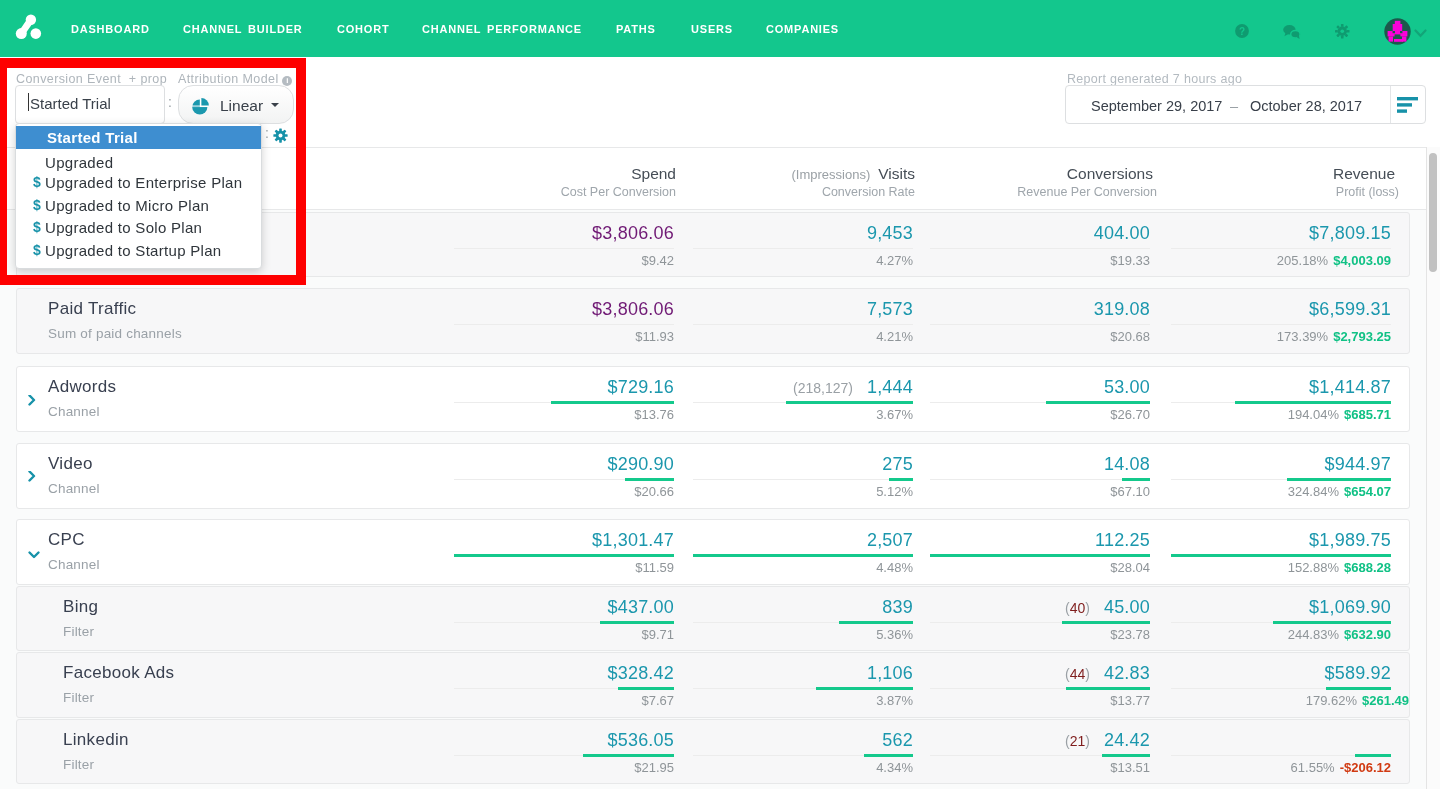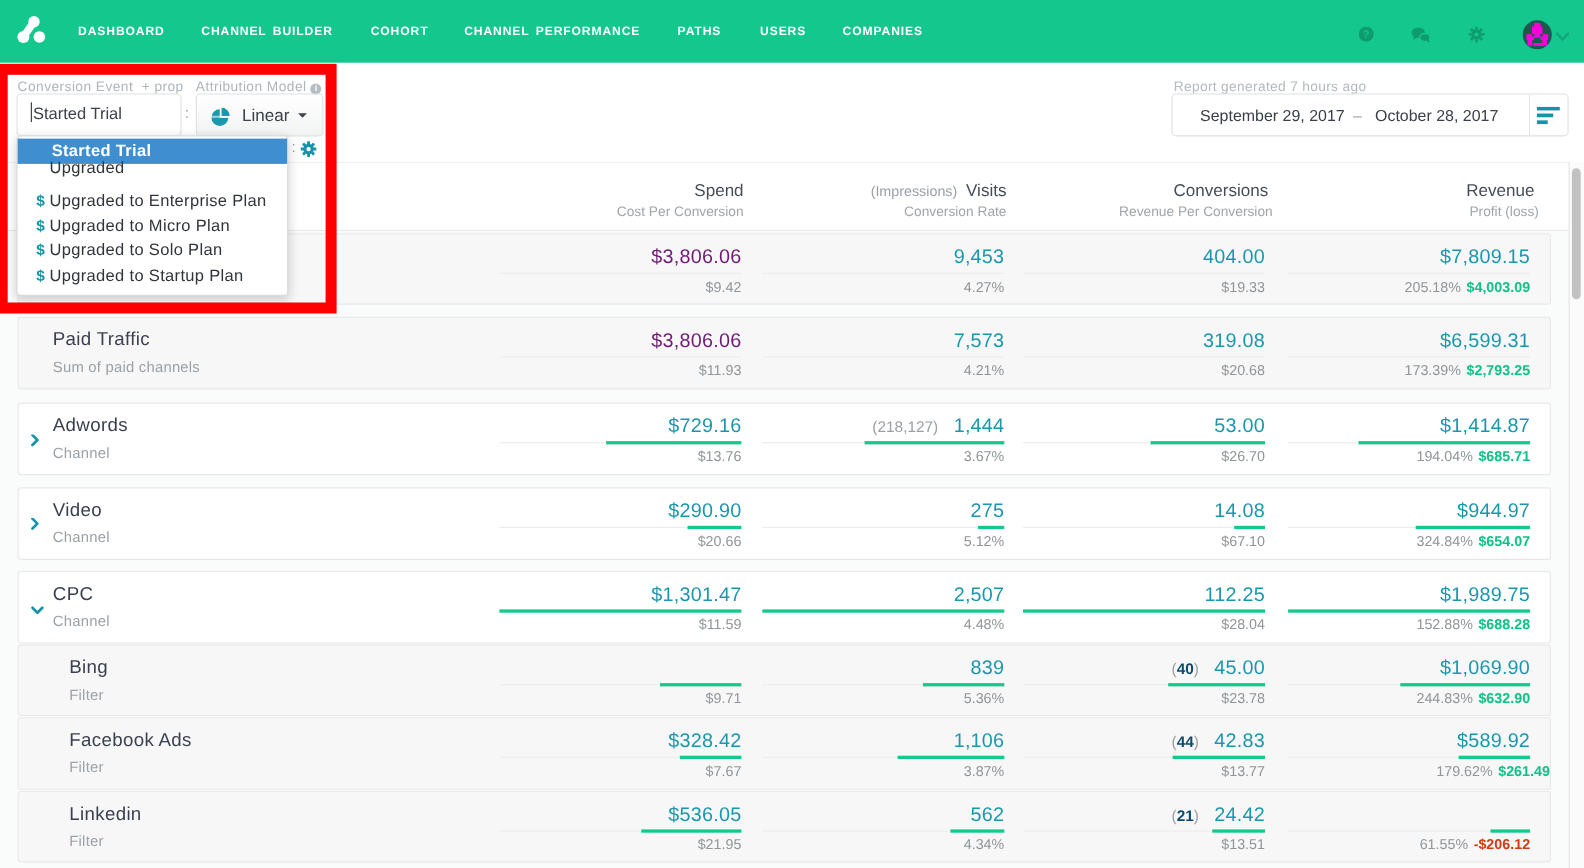--- a/index.html
+++ b/index.html
@@ -58,21 +58,21 @@
 .card { position:absolute; left:16px; width:1394px; border:1px solid #e7e8e9; background:#fff; border-radius:3px; }
 .gcard { background:#f7f7f8; }
 .title { position:absolute; left:31px; top:10px; font-size:17px; color:#394050; letter-spacing:.3px; }
 .subtitle { position:absolute; left:31px; top:37px; font-size:13.5px; color:#9aa1a7; letter-spacing:.2px; }
 .find .title { left:46px; }
 .find .subtitle { left:46px; }
 .mv { position:absolute; top:10px; width:220px; height:26px; font-size:18px; color:#1b97ad;
   display:flex; align-items:baseline; justify-content:flex-end; letter-spacing:.2px; }
 .mv.dark { color:#701a75; }
 .pre { font-size:14px; color:#9aa0a5; margin-right:14px; letter-spacing:0; }
-.pre b { color:#0c4a6e; font-weight:bold; }
+.pre b { color:#7f1d1d; font-weight:normal; }
 .dl { position:absolute; top:35px; width:220px; height:1px; background:#ececec; }
 .bar { position:absolute; top:34px; height:3px; background:#14c98c; }
 .sv { position:absolute; top:40px; width:220px; font-size:13px; color:#8f9599; text-align:right;
   white-space:nowrap; }
 .sv b.g { color:#10c185; margin-left:5px; }
 .sv b.r { color:#d13a12; margin-left:5px; } 
 .chev { position:absolute; left:10px; top:27.5px; }
 
 
 #strack { position:absolute; left:1426px; top:147px; width:14px; height:642px; background:#fbfbfb;
@@ -195,20 +195,21 @@
         <div class="dl" style="left:1154px;"></div>
         <div class="bar" style="left:1154px;width:220px;"></div>
         <div class="mv" style="left:1154px;">$1,989.75</div>
         <div class="sv" style="left:1154px;">152.88%<b class="g">$688.28</b></div>
       </div>
       <div class="card gcard find" style="top:586px;height:65px;">
         <div class="title">Bing</div>
         <div class="subtitle">Filter</div>
         <div class="dl" style="left:437px;"></div>
         <div class="bar" style="left:583px;width:74px;"></div>
+        <div class="mv" style="left:437px;">$437.00</div>
         <div class="sv" style="left:437px;">$9.71</div>
         <div class="dl" style="left:676px;"></div>
         <div class="bar" style="left:822px;width:74px;"></div>
         <div class="mv" style="left:676px;">839</div>
         <div class="sv" style="left:676px;">5.36%</div>
         <div class="dl" style="left:913px;"></div>
         <div class="bar" style="left:1045px;width:88px;"></div>
         <div class="mv" style="left:913px;"><span class="pre">(<b>40</b>)</span>45.00</div>
         <div class="sv" style="left:913px;">$23.78</div>
         <div class="dl" style="left:1154px;"></div>
@@ -260,21 +261,21 @@
   <div id="strack"></div>
   <div id="sthumb"></div>
 
   <div id="toolbar">
     <div class="lbl" style="left:16px;top:15px;">Conversion Event&nbsp;&nbsp;+ prop</div>
     <div class="lbl" style="left:178px;top:15px;">Attribution Model <span style="display:inline-block;width:10px;height:10px;border-radius:50%;background:#b5bcc2;color:#fff;font-size:8px;line-height:10px;text-align:center;font-weight:bold;">i</span></div>
     <div class="box" id="evinput"></div>
     <div id="evtext">Started Trial</div>
     <div id="caret"></div>
     <div id="colon1">:</div>
-    <div class="box" id="modelbox" style="background:linear-gradient(#fff,#f2f3f3);">
+    <div class="box" id="modelbox" style="background:linear-gradient(#fff,#f2f3f3);border-radius:15px;">
       <svg width="17" height="17" style="position:absolute;left:13px;top:12px;" viewBox="0 0 17 17">
         <circle cx="7.8" cy="9" r="7.6" fill="#1b98ae"></circle>
         <path d="M7.8 9 L7.8 0.8 A8.2 8.2 0 0 1 16.4 9 Z" fill="#fff"></path>
         <rect x="0" y="7.2" width="15" height="1.9" fill="#fff" opacity="0.55"></rect>
         <path d="M9.4 7.4 L9.4 0 A7.4 7.4 0 0 1 16.8 7.4 Z" fill="#1b98ae"></path>
       </svg>
       <div id="modeltext">Linear</div>
       <div id="mcaret"></div>
     </div>
     <div id="colon2">:</div>
@@ -306,21 +307,21 @@
       <rect x="0" y="0" width="21" height="3.4" fill="#1792a9"></rect>
       <rect x="0" y="6.2" width="15" height="3.4" fill="#1792a9"></rect>
       <rect x="0" y="12.4" width="10" height="3.4" fill="#1792a9"></rect>
     </svg>
   </div>
 
   <div id="dropdown">
     <div class="ditem" id="d1">
         <span class="tx">Started Trial</span>
       </div>
-    <div class="ditem" style="top:17px;">
+    <div class="ditem" style="top:27px;">
         <span class="tx">Upgraded</span>
       </div>
     <div class="ditem" style="top:47px;">
         <span class="ds">$</span>
         <span class="tx">Upgraded to Enterprise Plan</span>
       </div>
     <div class="ditem" style="top:70px;">
         <span class="ds">$</span>
         <span class="tx">Upgraded to Micro Plan</span>
       </div>

